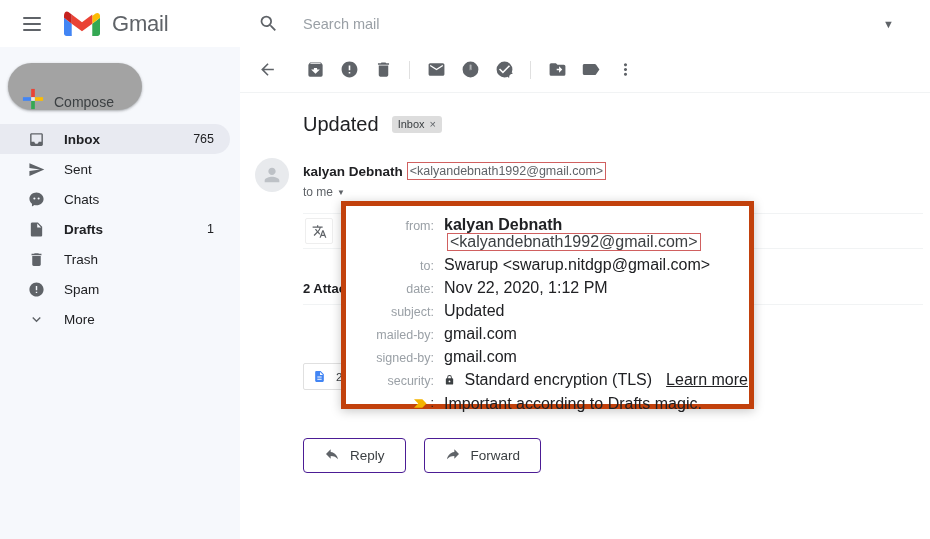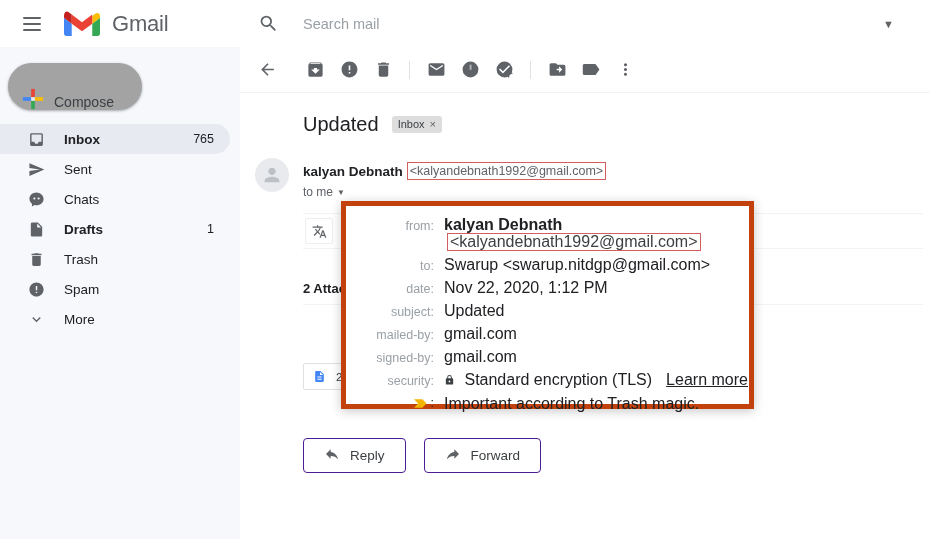--- a/index.html
+++ b/index.html
@@ -484,18 +484,18 @@
       </div>
     </div>
 
     <div class="drow">
       <div class="imp-marker">
         <svg width="15" height="11" viewBox="0 0 18 12" fill="#f4b400">
           <path d="M0 1h10l5 5-5 5H0l5-5z"></path>
         </svg>
         <span>:</span>
       </div>
-      <div class="dval">Important according to Trash magic.</div>
+      <div class="dval">Important according to Drafts magic.</div>
     </div>
 
   </div>
 
 </div>
 
 </body></html>

